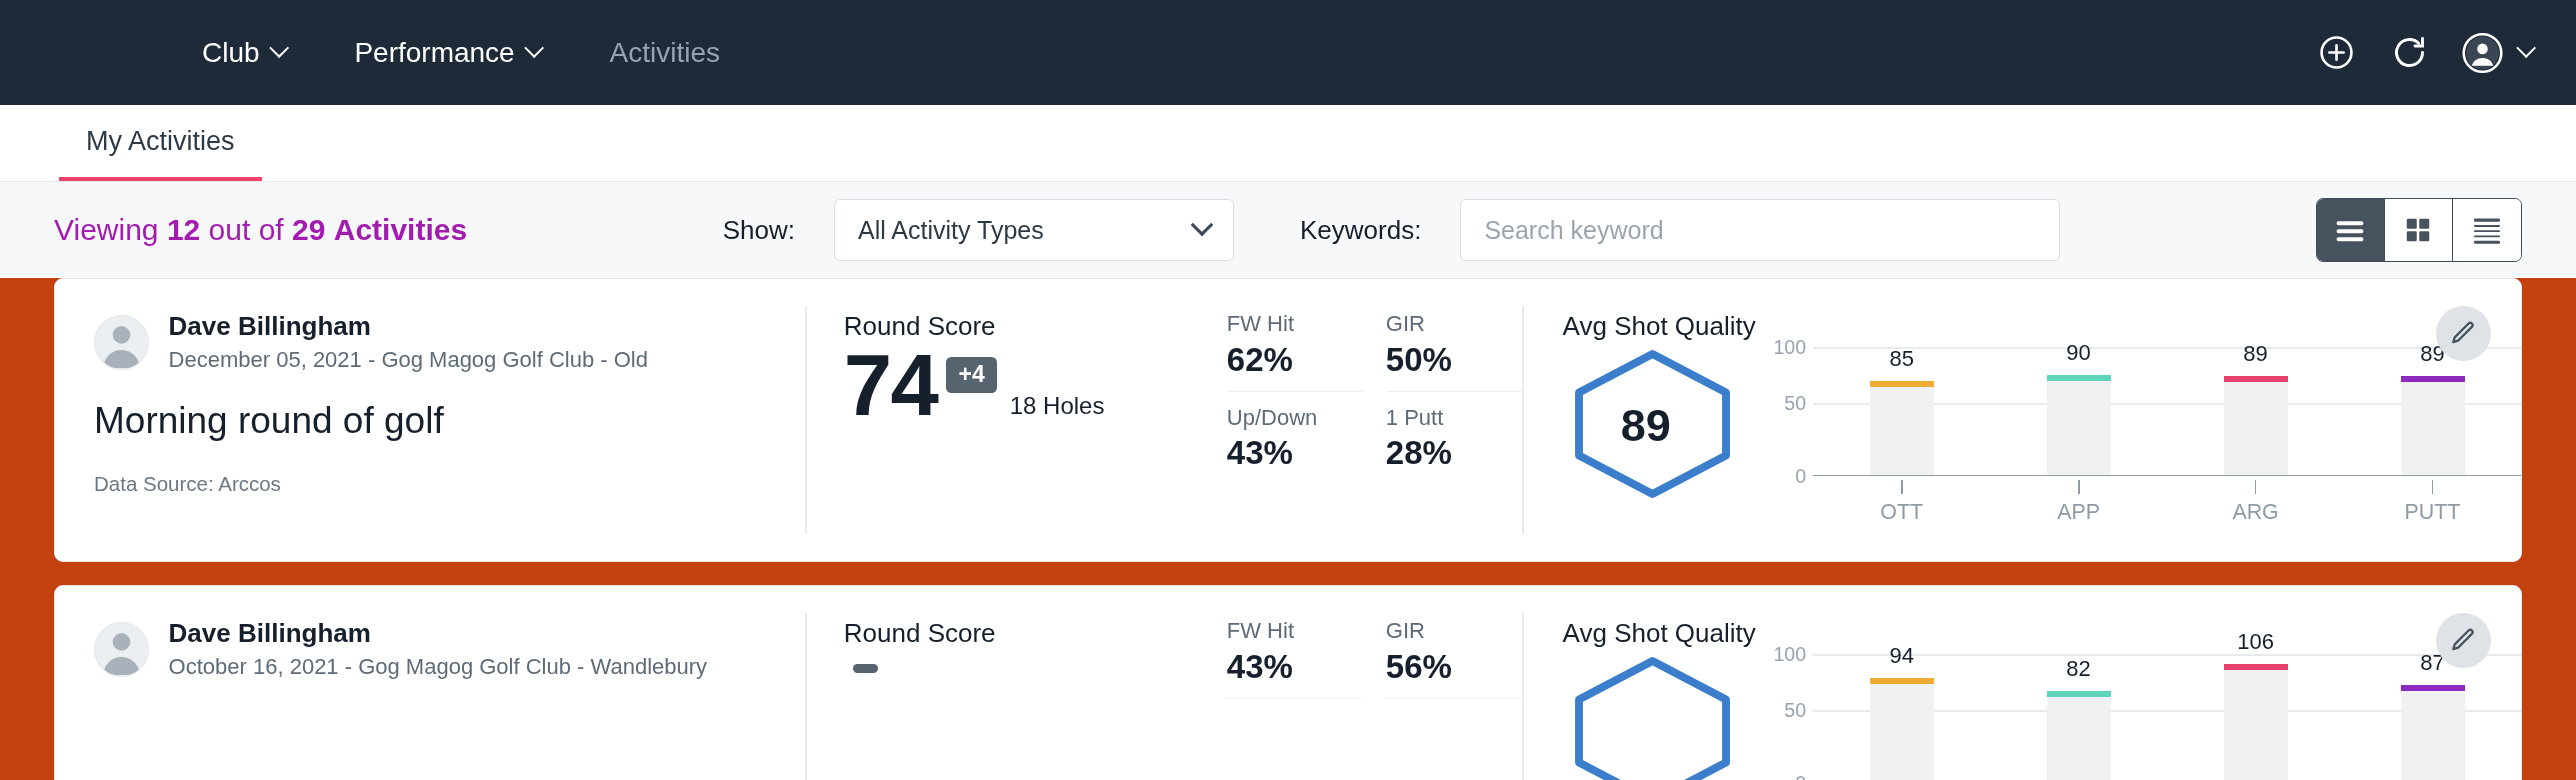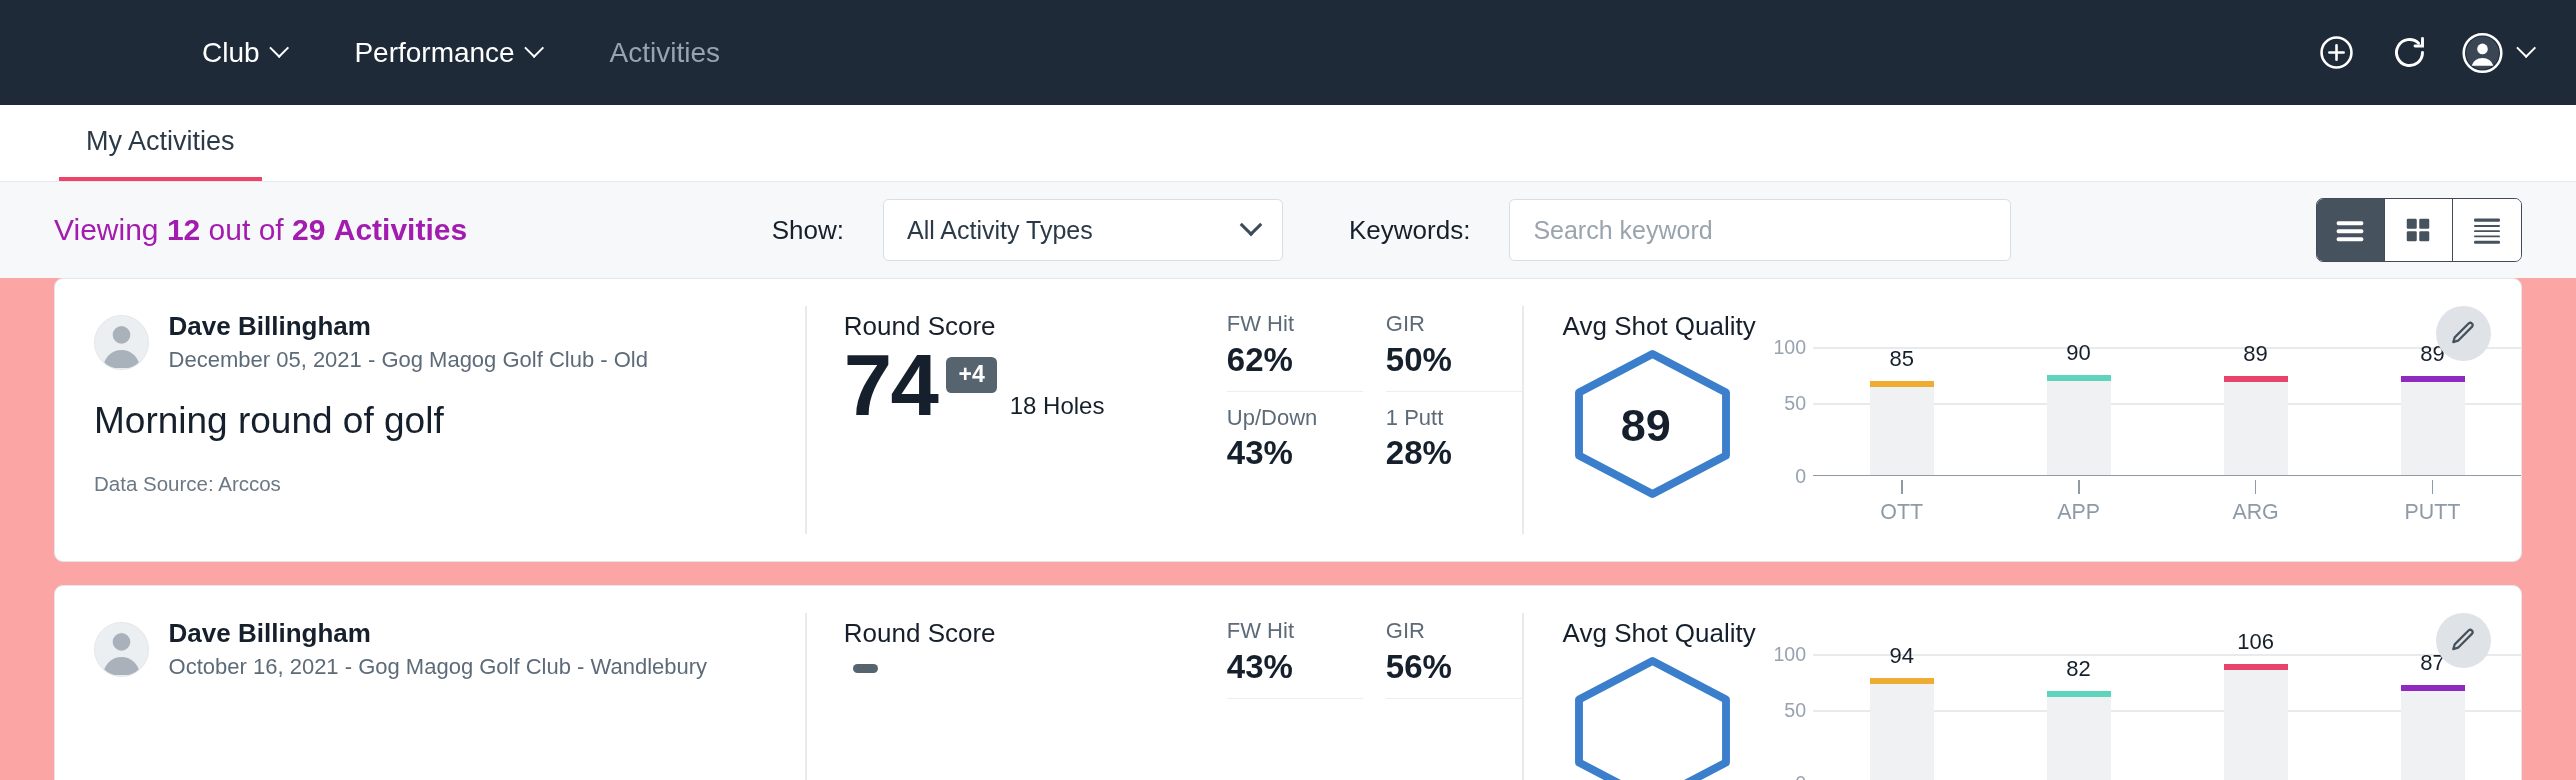--- a/index.html
+++ b/index.html
@@ -130,21 +130,21 @@
   }
   .select .sel-chev {
     margin-left: auto;
     width: 16px; height: 16px;
     border-right: 3.6px solid #3d4b5a;
     border-bottom: 3.6px solid #3d4b5a;
     transform: rotate(45deg) translate(-3.6px,-3.6px);
   }
   .kw-label { margin-left: 50px; }
   .search {
-    width: 502px;
+    width: 600px;
     height: 62px;
     background: #ffffff;
     border: 1.8px solid #d9dee3;
     border-radius: 5.4px;
     padding: 0 23px;
     font-size: 25px;
     color: #0c4a6e;
     font-family: "Liberation Sans", sans-serif;
   }
   .search::placeholder { color: #9aa4ae; }
@@ -161,21 +161,21 @@
     display: flex; align-items: center; justify-content: center;
     background: #ffffff;
     cursor: pointer;
     border-right: 1.8px solid #3d4b5a;
   }
   .vt:last-child { border-right: none; }
   .vt.active { background: #46525e; }
 
   
   .content {
-    background: #fca5a5;
+    background: #c2410c;
     padding: 0 54px;
     height: calc(780px - 105px - 77px - 96px);
     overflow: hidden;
   }
   .card {
     background: #ffffff;
     border: 1.8px solid #e3e7eb;
     border-radius: 9px;
     height: 284px;
     display: flex;

